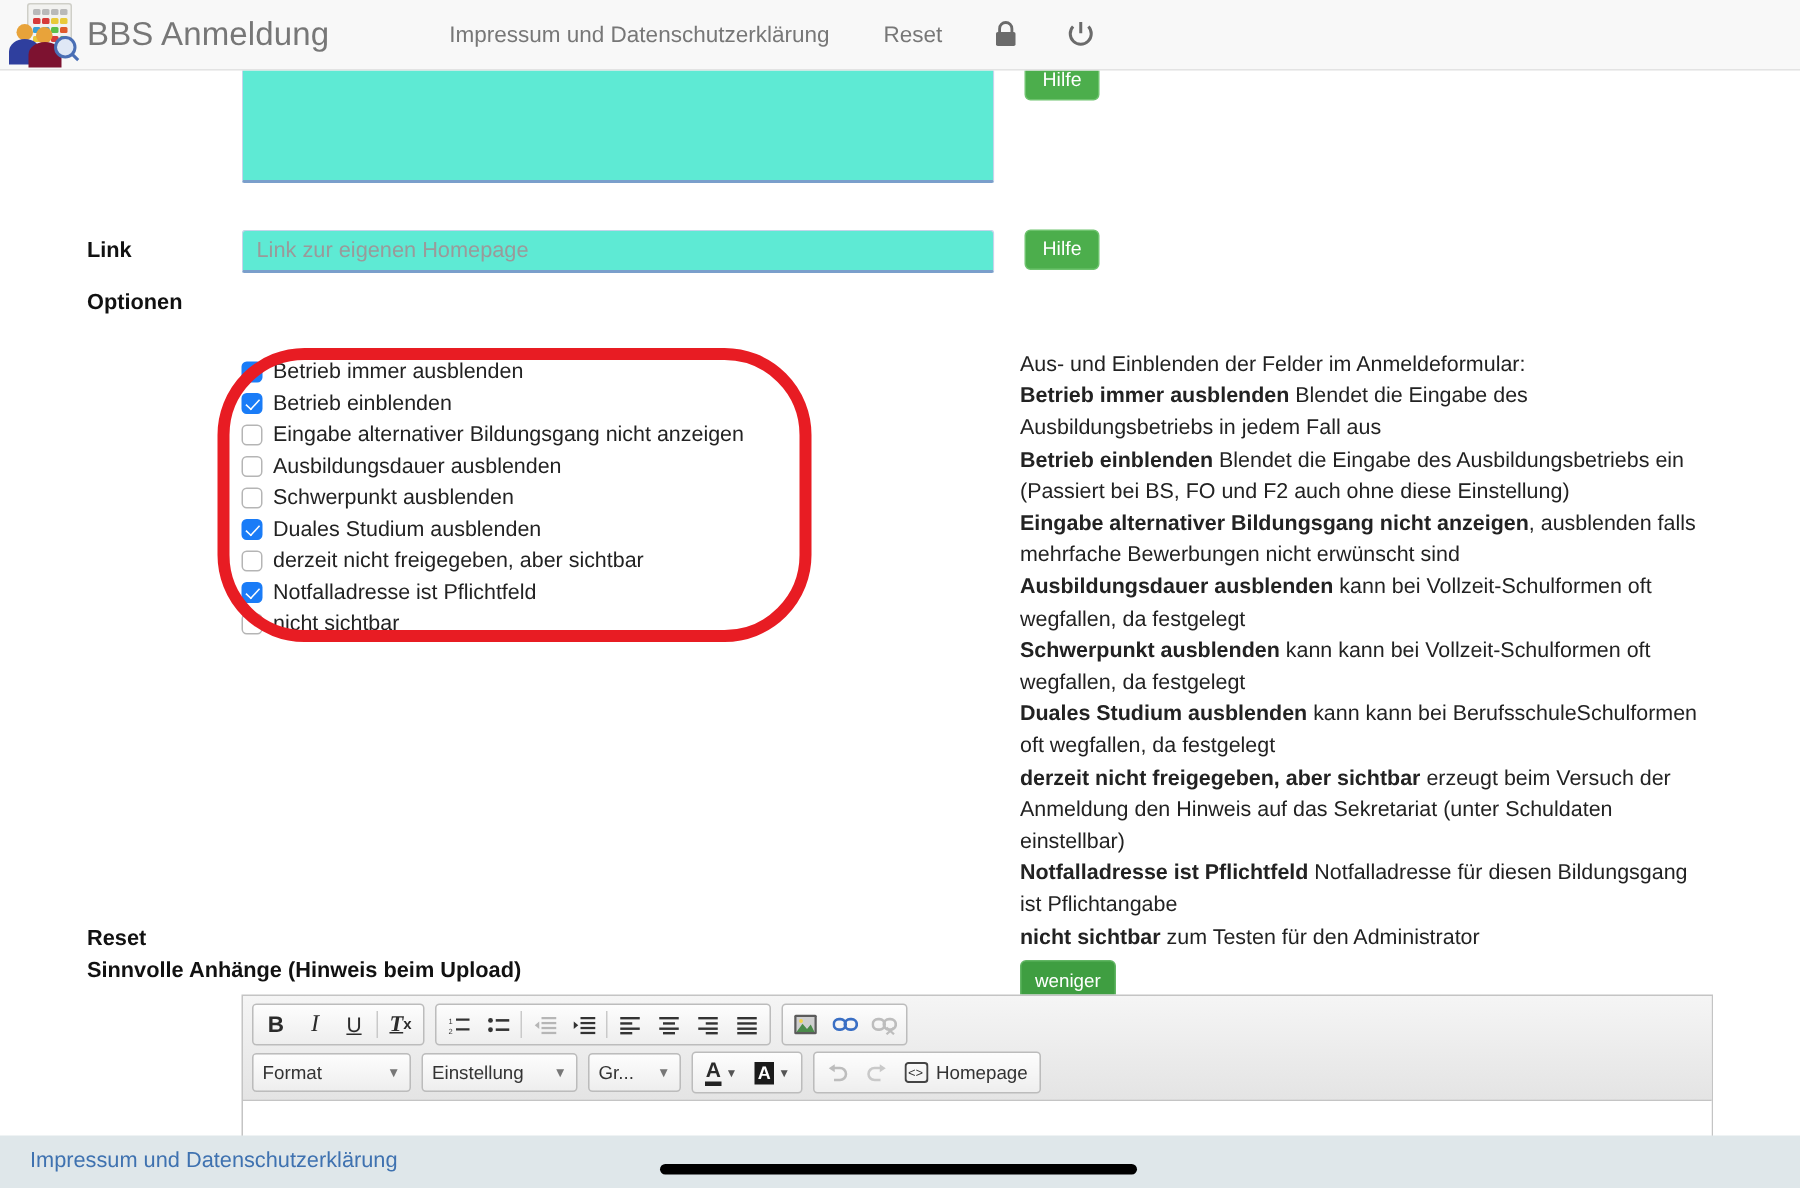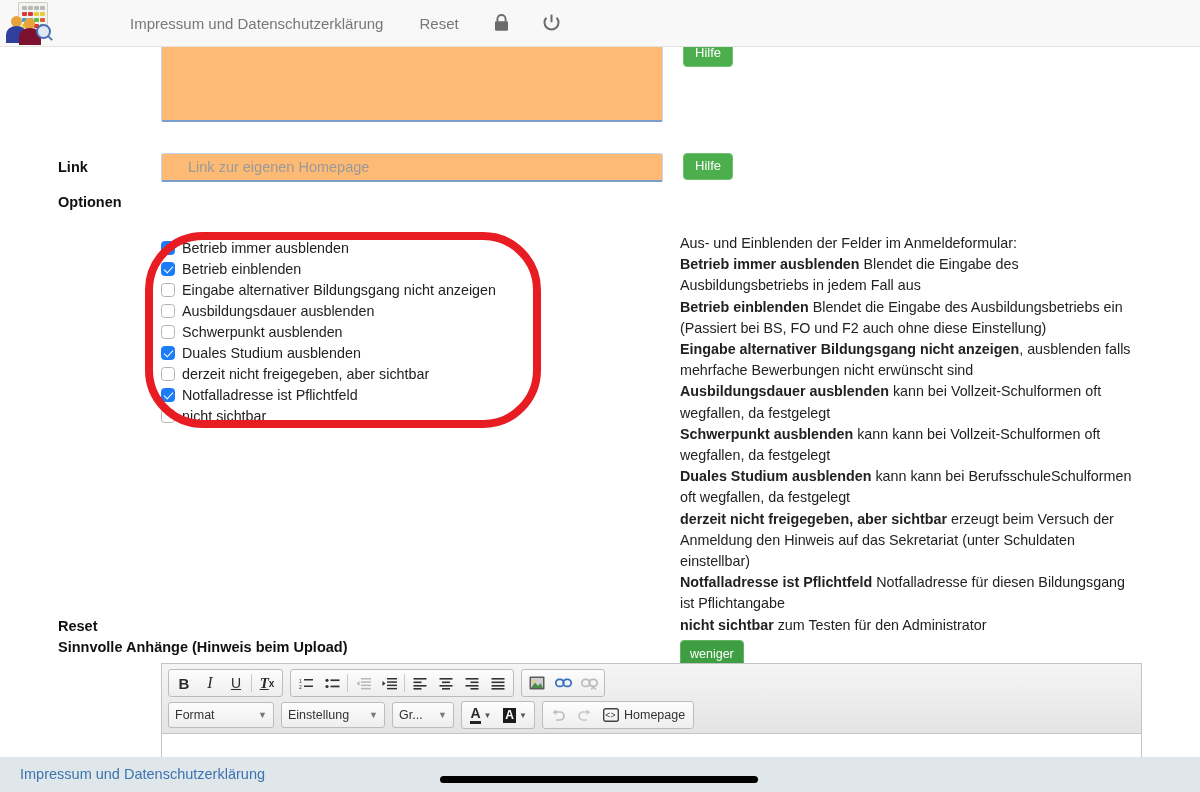--- a/index.html
+++ b/index.html
@@ -57,27 +57,27 @@
 
   
   .content { position: absolute; top: 35px; left: 0; width: 1200px; height: 710px; background: #fff; }
   .field-label {
     position: absolute; font-size: 14.5px; font-weight: bold; color: #111;
     text-align: right;
   }
 
   .inp {
     position: absolute;
-    background: #fdba74;
+    background: #5eead4;
     border: 1px solid #c3d4ea;
     border-bottom: 2px solid #7a9fcb;
     border-radius: 3px 3px 2px 2px;
     font-size: 14.5px;
     color: #333;
-    padding: 6px 26px;
+    padding: 6px 9px;
     font-family: "Liberation Sans", sans-serif;
     outline: none;
   }
   .inp::placeholder { color: #9a9a9a; }
   textarea.inp { resize: none; }
 
   .btn-help {
     position: absolute;
     background: #4cae4c;
     border: 1px solid #6ec36e;
@@ -219,20 +219,21 @@
           <i style="left:9px;  top:21px; background:#5cbf4a"></i>
           <i style="left:15px; top:21px; background:#d63a3a"></i>
           <i style="left:21px; top:21px; background:#5cbf4a"></i>
         </div>
         <div class="head" style="left:7px;  top:15px; width:11px; height:11px; background:#e8a33a;"></div>
         <div class="person" style="left:2px;  top:25px; width:21px; height:17px; background:#2f3f9e;"></div>
         <div class="head" style="left:20px; top:17px; width:11px; height:11px; background:#e8a33a;"></div>
         <div class="person" style="left:15px; top:27px; width:22px; height:17px; background:#7d1230;"></div>
         <div class="magnifier"></div>
       </div>
+      <div class="brand-title">BBS Anmeldung</div>
     </div>
 
     <div class="nav-links">
       <a class="nav-link">Impressum und Datenschutzerklärung</a>
       <a class="nav-link">Reset</a>
 
       <span class="nav-icon">
         <svg width="17" height="20" viewBox="0 0 17 20">
           <path d="M4.4 8.5V6.1a4.1 4.1 0 0 1 8.2 0v2.4" fill="none" stroke="#6b6b6b" stroke-width="1.9"></path>
           <rect x="2" y="8.3" width="13" height="9.4" rx="1.2" fill="#6b6b6b"></rect>

